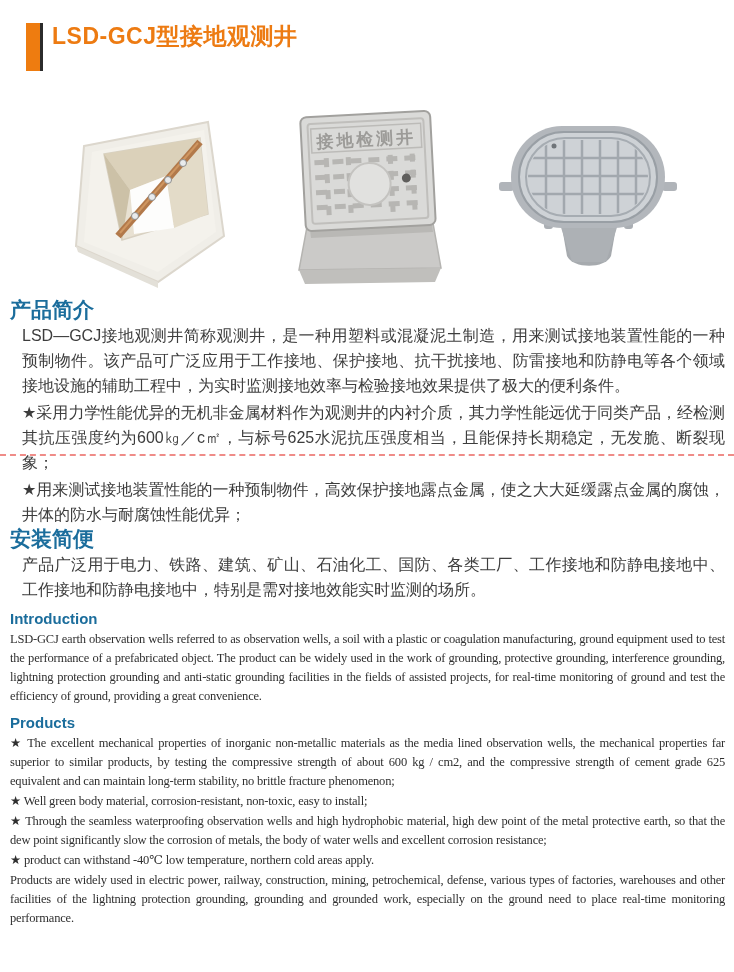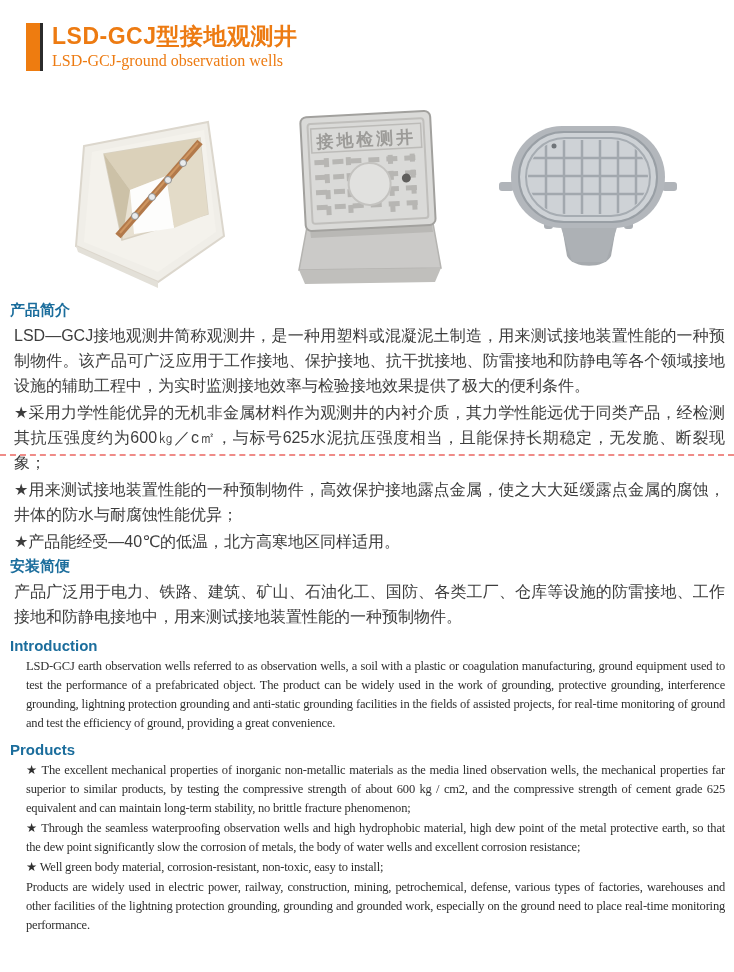--- a/index.html
+++ b/index.html
@@ -21,21 +21,21 @@
     align-items: stretch;
   }
   .header-bar {
     width: 17px;
     height: 48px;
     background: #ee7c10;
     border-right: 3px solid #2b2b2b;
     margin-right: 9px;
     flex: 0 0 auto;
   }
-  .header-titles { display: flex; flex-direction: column; justify-content: space-between; }
+  .header-titles { display: flex; flex-direction: row; justify-content: space-between; }
   .page-title {
     font-size: 23px;
     font-weight: bold;
     color: #ed7b12;
     line-height: 26px;
     letter-spacing: 0.5px;
     white-space: nowrap;
   }
   .page-subtitle {
     font-family: "Liberation Serif", "DejaVu Serif", serif;
@@ -66,61 +66,60 @@
     border-top: 2px dashed #ef8c88;
   }
 
   
   .content {
     position: absolute;
     top: 300px; left: 10px;
     width: 715px;
   }
   .h-cn {
-    font-size: 15px;
+    font-size: 21px;
     font-weight: bold;
     color: #1b6d9c;
     line-height: 20px;
     margin: 0 0 3px 0;
   }
   .p-cn {
     font-size: 16px;
     color: #3d3d3d;
     line-height: 25px;
-    margin: 0 0 2px 4px;
+    margin: 0 0 2px 12px;
     text-align: justify;
   }
   .p-cn.last-cn { margin-bottom: 1px; }
   .h-en {
     font-size: 15px;
     font-weight: bold;
     color: #1b6d9c;
     line-height: 18px;
     margin: 8px 0 2px 0;
   }
   .p-en {
     font-family: "Liberation Serif", "DejaVu Serif", serif;
     font-size: 12.5px;
     letter-spacing: -0.2px;
     color: #2f2f2f;
     line-height: 19px;
-    margin: 0 0 1px 16px;
+    margin: 0 0 1px 0;
     text-align: justify;
   }
 </style>
 </head>
 <body>
 
 <div class="page">
 
   <div class="header">
     <div class="header-bar"></div>
     <div class="header-titles">
       <div class="page-title">LSD-GCJ型接地观测井</div>
-      <div class="page-subtitle">LSD-GCJ-ground observation wells</div>
     </div>
   </div>
 
   <div class="gallery">
 
     <div class="photo photo-1">
       <svg width="172" height="196" viewBox="0 0 172 196">
         <polygon points="26,50 150,26 166,140 100,186 18,150" fill="#f0eee8" stroke="#dcd7cd" stroke-width="2"></polygon>
         <polygon points="34,56 146,34 158,136 100,176 26,146" fill="#f4f2ec"></polygon>
         <polygon points="46,58 142,42 150,118 64,144" fill="#e8e1d2" stroke="#d8d1c2" stroke-width="1.5"></polygon>
@@ -197,31 +196,31 @@
     </div>
   </div>
 
   <div class="content">
 
     <h2 class="h-cn">产品简介</h2>
     <p class="p-cn">LSD—GCJ接地观测井简称观测井，是一种用塑料或混凝泥土制造，用来测试接地装置性能的一种预制物件。该产品可广泛应用于工作接地、保护接地、抗干扰接地、防雷接地和防静电等各个领域接地设施的辅助工程中，为实时监测接地效率与检验接地效果提供了极大的便利条件。</p>
 
     <p class="p-cn">★采用力学性能优异的无机非金属材料作为观测井的内衬介质，其力学性能远优于同类产品，经检测其抗压强度约为600㎏／c㎡，与标号625水泥抗压强度相当，且能保持长期稳定，无发脆、断裂现象；</p>
     <p class="p-cn">★用来测试接地装置性能的一种预制物件，高效保护接地露点金属，使之大大延缓露点金属的腐蚀，井体的防水与耐腐蚀性能优异；</p>
-    <p class="p-cn">★产品能经受—40℃的低温，北方高寒地区同样适用。</p>
 
     <h2 class="h-cn">安装简便</h2>
-    <p class="p-cn last-cn">产品广泛用于电力、铁路、建筑、矿山、石油化工、国防、各类工厂、仓库等设施的防雷接地、工作接地和防静电接地中，用来测试接地装置性能的一种预制物件。</p>
+    <p class="p-cn last-cn">产品广泛用于电力、铁路、建筑、矿山、石油化工、国防、各类工厂、工作接地和防静电接地中、工作接地和防静电接地中，特别是需对接地效能实时监测的场所。</p>
 
     <h2 class="h-en">Introduction</h2>
     <p class="p-en">LSD-GCJ earth observation wells referred to as observation wells, a soil with a plastic or coagulation manufacturing, ground equipment used to test the performance of a prefabricated object. The product can be widely used in the work of grounding, protective grounding, interference grounding, lightning protection grounding and anti-static grounding facilities in the fields of assisted projects, for real-time monitoring of ground and test the efficiency of ground, providing a great convenience.</p>
 
     <h2 class="h-en">Products</h2>
     <p class="p-en">★ The excellent mechanical properties of inorganic non-metallic materials as the media lined observation wells, the mechanical properties far superior to similar products, by testing the compressive strength of about 600 kg / cm2, and the compressive strength of cement grade 625 equivalent and can maintain long-term stability, no brittle fracture phenomenon;</p>
+    <p class="p-en">★ Well green body material, corrosion-resistant, non-toxic, easy to install;</p>
     <p class="p-en">★ Through the seamless waterproofing observation wells and high hydrophobic material, high dew point of the metal protective earth, so that the dew point significantly slow the corrosion of metals, the body of water wells and excellent corrosion resistance;</p>
-    <p class="p-en">★ Well green body material, corrosion-resistant, non-toxic, easy to install;</p>
+    <p class="p-en">★ product can withstand -40℃  low temperature, northern cold areas apply.</p>
 
     <p class="p-en">Products are widely used in electric power, railway, construction, mining, petrochemical, defense, various types of factories, warehouses and other facilities of the lightning protection grounding, grounding and grounded work, especially on the ground need to place real-time monitoring performance.</p>
   </div>
 
   <div class="dashed-divider"></div>
 
 </div>
 
 </body></html>

